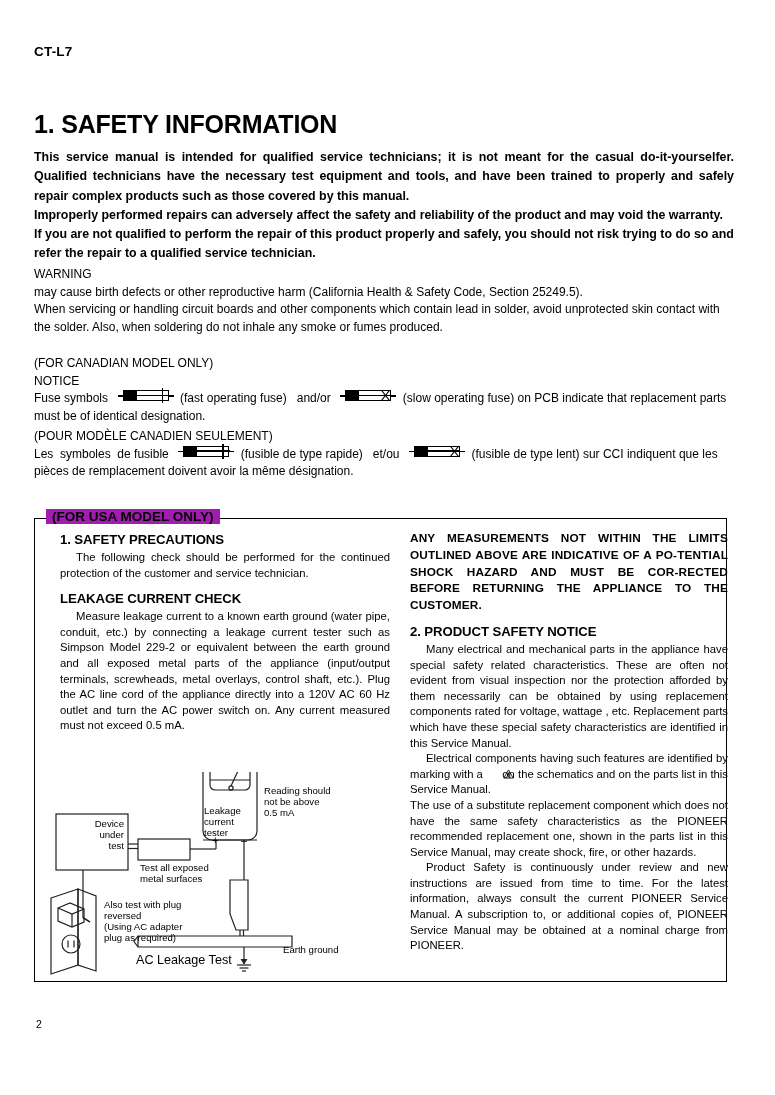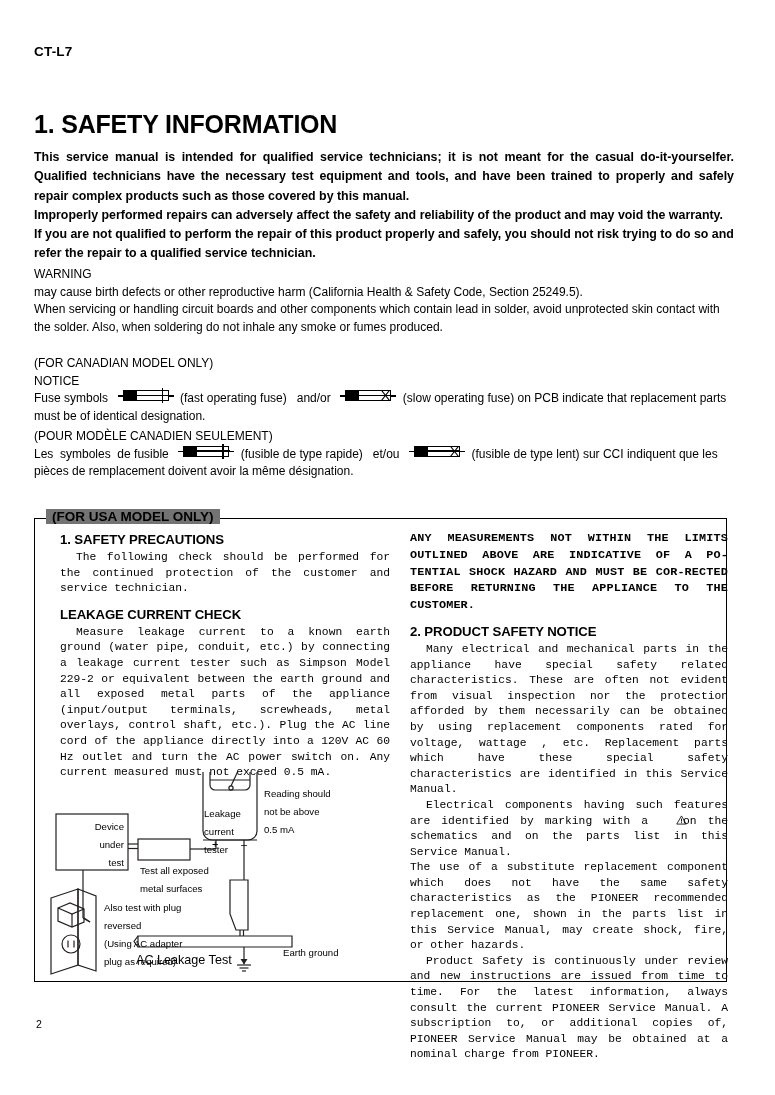--- a/index.html
+++ b/index.html
@@ -151,37 +151,37 @@
     top: 518px;
     width: 693px;
     height: 464px;
     border: 1.4px solid #000;
     box-sizing: border-box;
   }
   #usa-legend {
     position: absolute;
     left: 46px;
     top: 509px;
-    background: #737373;
+    background: #a21caf;
     padding: 0 6px;
     font-size: 13.5px;
     font-weight: bold;
   }
 
   .col {
     position: absolute;
     font-size: 11.3px;
     line-height: 15.6px;
     text-align: justify;
     margin-left: 12px;
   }
   #col-left  { left: 48px; top: 530px; width: 330px; }
   #col-right { left: 398px; top: 530px; width: 318px; }
 
-  .col p { margin: 0; font-family: Liberation Mono, monospace; }
+  .col p { margin: 0; }
   .col p.ind { text-indent: 16px; }
 
   h3.sub {
     margin: 0;
     font-size: 13.2px;
     font-weight: bold;
     line-height: 20px;
     letter-spacing: -0.1px;
   }
   h3.sub2 {
@@ -220,21 +220,21 @@
   .dgm-caption {
     position: absolute;
     left: 136px;
     top: 953px;
     font-size: 12.6px;
   }
 
   .dlabel {
     position: absolute;
     font-size: 9.6px;
-    line-height: 18px;
+    line-height: 11px;
     white-space: pre;
   }
 
   
   #page-number {
     position: absolute;
     left: 36px;
     top: 1018px;
     font-size: 10.5px;
   }

